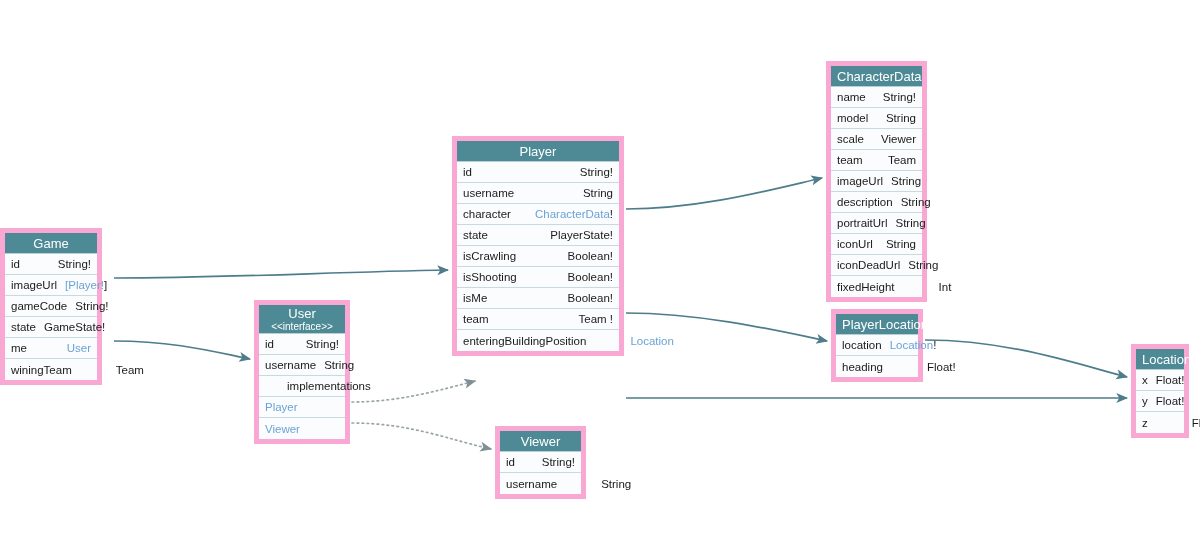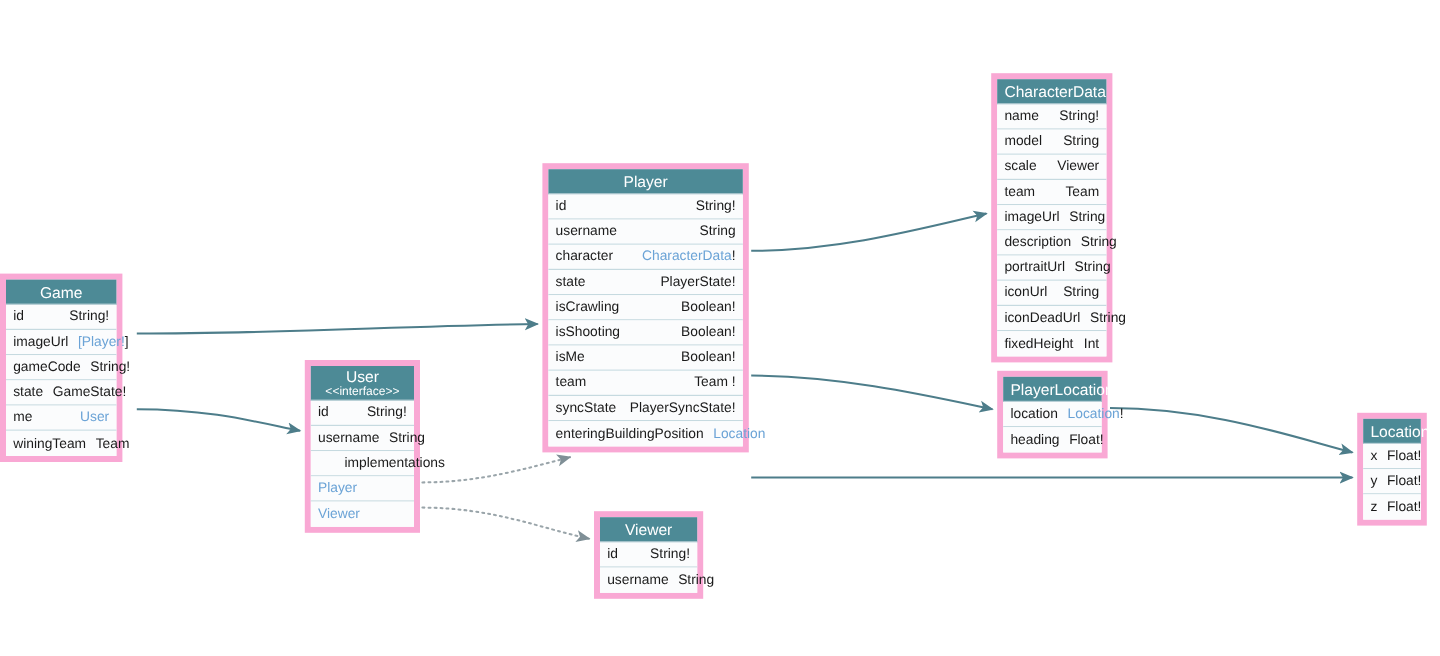--- a/index.html
+++ b/index.html
@@ -66,20 +66,21 @@
     height: 21px;
     padding: 0 6px;
     border-bottom: 1px solid #c6dae0;
     background: #fbfcfd;
     font-size: 11.5px;
     color: #1a1a1a;
     white-space: nowrap;
   }
   .row:last-child {
     border-bottom: none;
+    gap: 36px;
   }
   .row .fname {
     text-align: left;
   }
   .row .ftype {
     text-align: center;
     padding-left: 8px;
   }
   .row.center {
     justify-content: center;
@@ -232,24 +233,20 @@
     </div>
     <div class="row">
       <span class="fname">isMe</span>
       <span class="ftype">Boolean!</span>
     </div>
     <div class="row">
       <span class="fname">team</span>
       <span class="ftype">Team !</span>
     </div>
     <div class="row">
-      <span class="fname">syncState</span>
-      <span class="ftype">PlayerSyncState!</span>
-    </div>
-    <div class="row">
       <span class="fname">enteringBuildingPosition</span>
       <span class="ftype type-link">Location</span>
     </div>
   </div>
 
   <div class="entity" id="ent-viewer">
     <div class="entity-header">
       <span>Viewer</span>
     </div>
     <div class="row">

